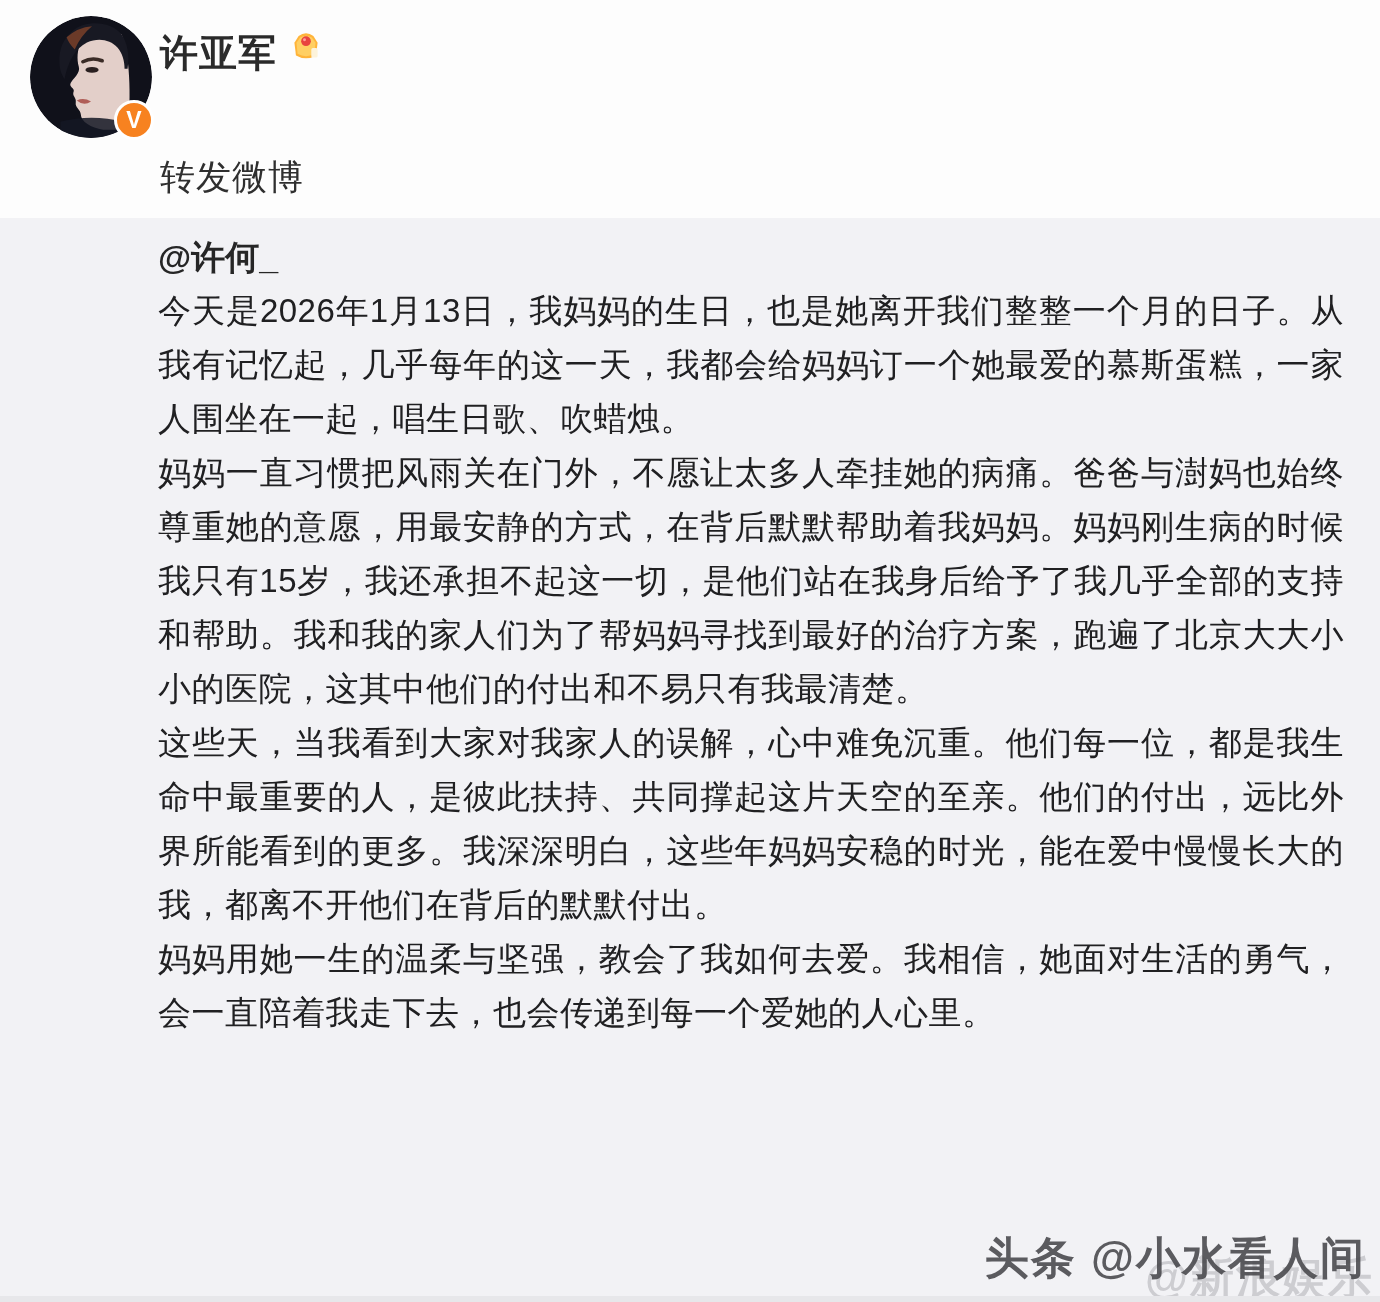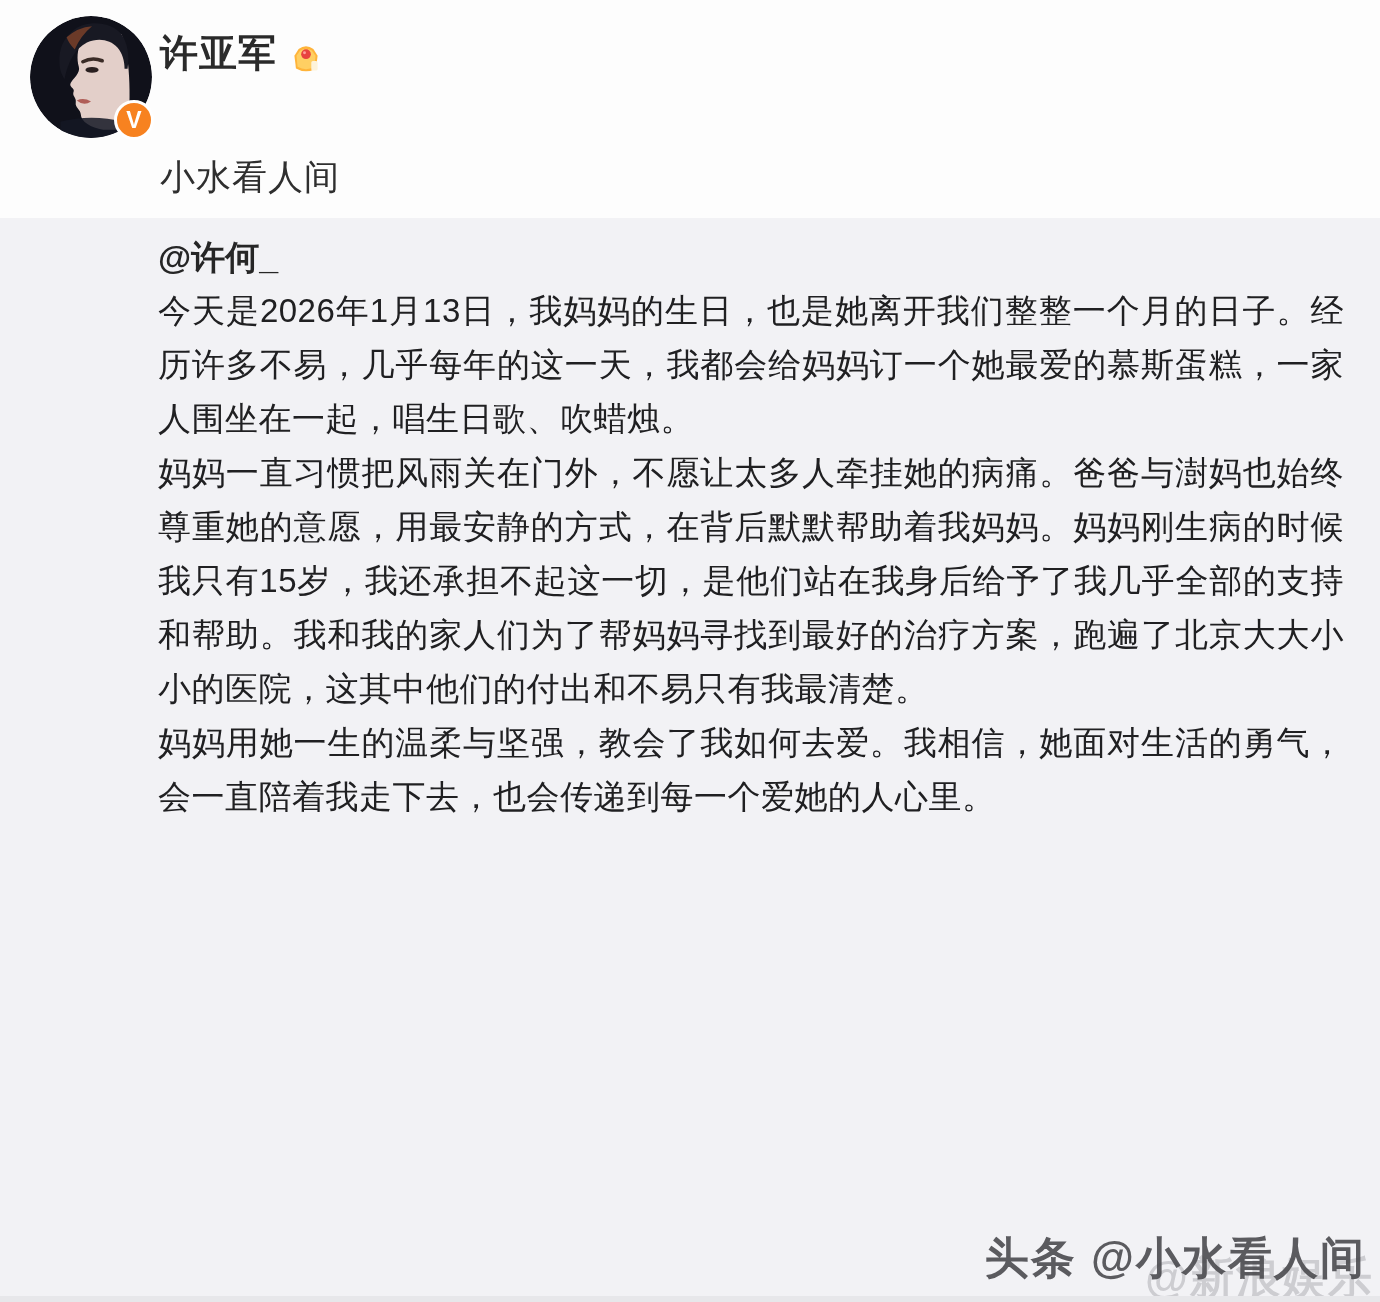--- a/index.html
+++ b/index.html
@@ -21,21 +21,21 @@
     position:absolute;right:-2px;bottom:-2px;
     width:40px;height:40px;border-radius:50%;
     background:#f78220;border:3px solid #ffffff;
     box-sizing:border-box;
     color:#ffffff;font-weight:bold;font-size:23px;
     display:flex;align-items:center;justify-content:center;
     line-height:1;
   }
   .author-row{
     position:absolute;left:160px;top:28px;
-    display:flex;align-items:flex-end;gap:10px;
+    display:flex;align-items:flex-start;gap:10px;
   }
   .author-name{
     font-size:38px;font-weight:700;color:#2a2a2a;
     letter-spacing:1px;cursor:pointer;
   }
   .vip-crown{width:38px;height:38px;display:inline-block;}
   .post-meta{
     position:absolute;left:160px;top:98px;
     font-size:31px;color:#8d8d91;letter-spacing:1px;
   }
@@ -113,27 +113,28 @@
         <path d="M7 14 L11 7.5 Q18 2.5 25 7.5 L29 14 L27.5 26 Q18 31.5 8.5 26 Z" fill="#ffb43a"></path>
         <path d="M9 14 L12.5 9 Q18 5.5 23.5 9 L27 14 L26 24.5 Q18 28.8 10 24.5 Z" fill="#ffcf63"></path>
         <circle cx="18" cy="12.5" r="4.6" fill="#e8433f"></circle>
         <circle cx="16.6" cy="11.2" r="1.4" fill="#ff9d9a"></circle>
         <rect x="23" y="19" width="6" height="9" rx="1.5" fill="#fdf3da"></rect>
       </svg>
     </span>
   </div>
 
 
-  <div class="repost-label">小水看人间</div>
+  <div class="repost-label">转发微博</div>
 
   <div class="quote-box">
     <div class="quote-mention">@许何_</div>
     <div class="quote-body">
-      <p>今天是2026年1月13日，我妈妈的生日，也是她离开我们整整一个月的日子。经历许多不易，几乎每年的这一天，我都会给妈妈订一个她最爱的慕斯蛋糕，一家人围坐在一起，唱生日歌、吹蜡烛。</p>
+      <p>今天是2026年1月13日，我妈妈的生日，也是她离开我们整整一个月的日子。从我有记忆起，几乎每年的这一天，我都会给妈妈订一个她最爱的慕斯蛋糕，一家人围坐在一起，唱生日歌、吹蜡烛。</p>
       <p>妈妈一直习惯把风雨关在门外，不愿让太多人牵挂她的病痛。爸爸与澍妈也始终尊重她的意愿，用最安静的方式，在背后默默帮助着我妈妈。妈妈刚生病的时候我只有15岁，我还承担不起这一切，是他们站在我身后给予了我几乎全部的支持和帮助。我和我的家人们为了帮妈妈寻找到最好的治疗方案，跑遍了北京大大小小的医院，这其中他们的付出和不易只有我最清楚。</p>
+      <p>这些天，当我看到大家对我家人的误解，心中难免沉重。他们每一位，都是我生命中最重要的人，是彼此扶持、共同撑起这片天空的至亲。他们的付出，远比外界所能看到的更多。我深深明白，这些年妈妈安稳的时光，能在爱中慢慢长大的我，都离不开他们在背后的默默付出。</p>
       <p>妈妈用她一生的温柔与坚强，教会了我如何去爱。我相信，她面对生活的勇气，会一直陪着我走下去，也会传递到每一个爱她的人心里。</p>
     </div>
   </div>
 
   <div class="wm-sina">@新浪娱乐</div>
   <div class="wm-toutiao">头条 @小水看人间</div>
 
   <div class="bottom-strip"></div>
 </div>
 

